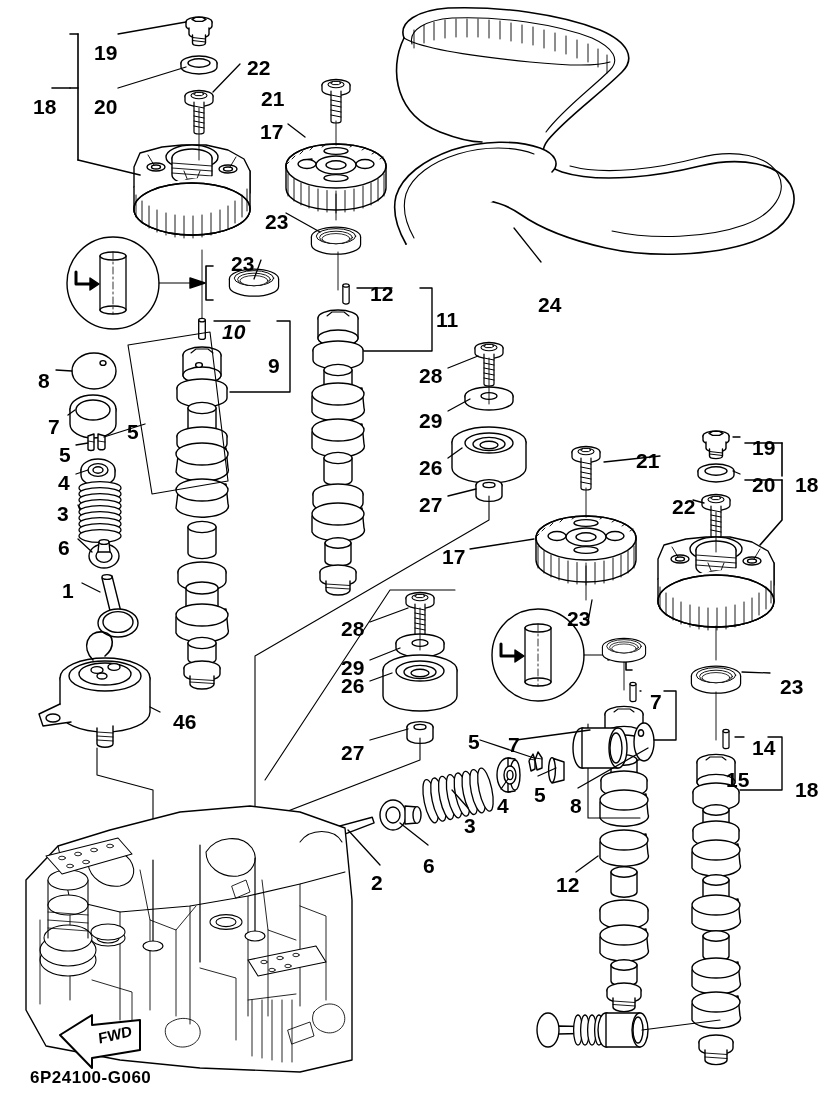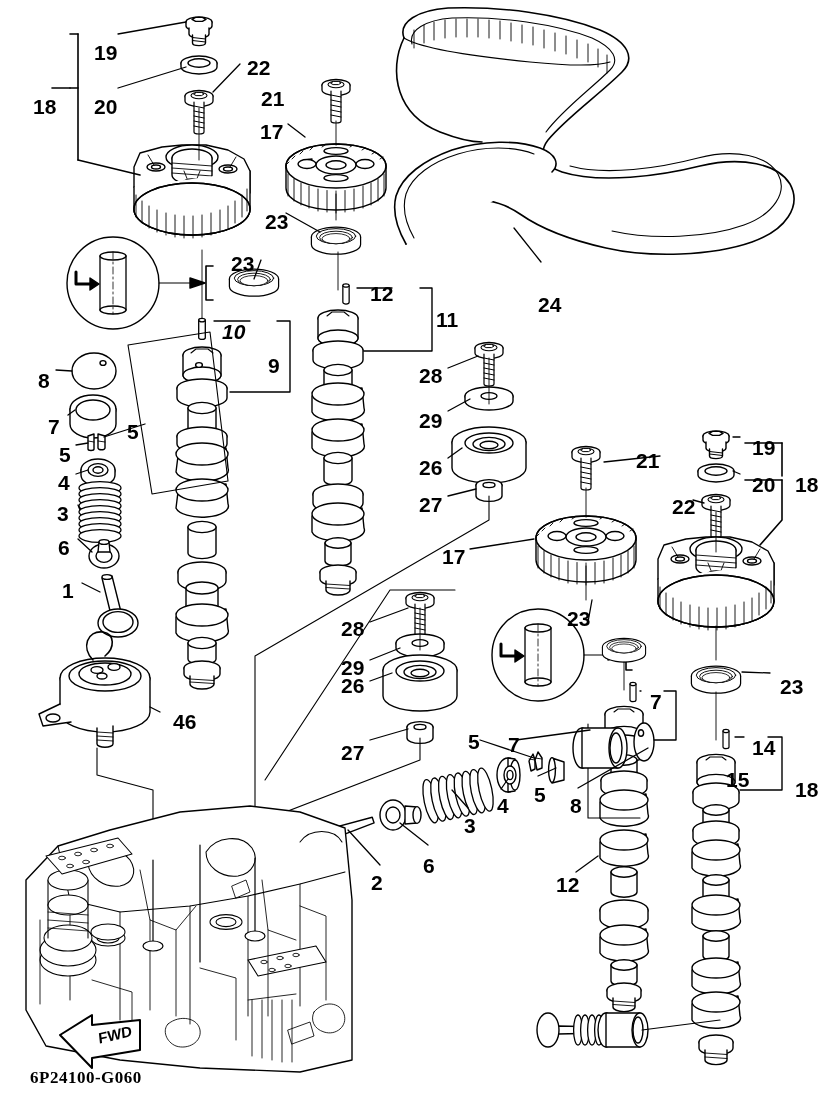--- a/index.html
+++ b/index.html
@@ -3,21 +3,21 @@
 <meta charset="utf-8">
 <title>6P24100-G060</title>
 <style>
   html,body{margin:0;padding:0;background:#ffffff;}
   body{font-family:"Liberation Sans",sans-serif;}
   #sheet{position:relative;width:826px;height:1102px;background:#fff;overflow:hidden;}
   #art{position:absolute;left:0;top:0;width:826px;height:1102px;}
   .cal{position:absolute;font-family:"Liberation Sans",sans-serif;font-weight:bold;
        font-size:21px;color:#000;line-height:1;white-space:nowrap;}
   #doccode{position:absolute;left:30px;top:1068px;font-size:17px;font-weight:bold;
-           letter-spacing:.5px;color:#000;font-family:Liberation Serif, serif;}
+           letter-spacing:.5px;color:#000;}
   .fwdtxt{position:absolute;font-size:15px;font-weight:bold;color:#000;
           transform:rotate(-13deg) skewX(-7deg);}
 </style>
 </head>
 <body>
 
 <div id="sheet">
 
 <svg id="art" viewBox="0 0 826 1102">
   <defs>

